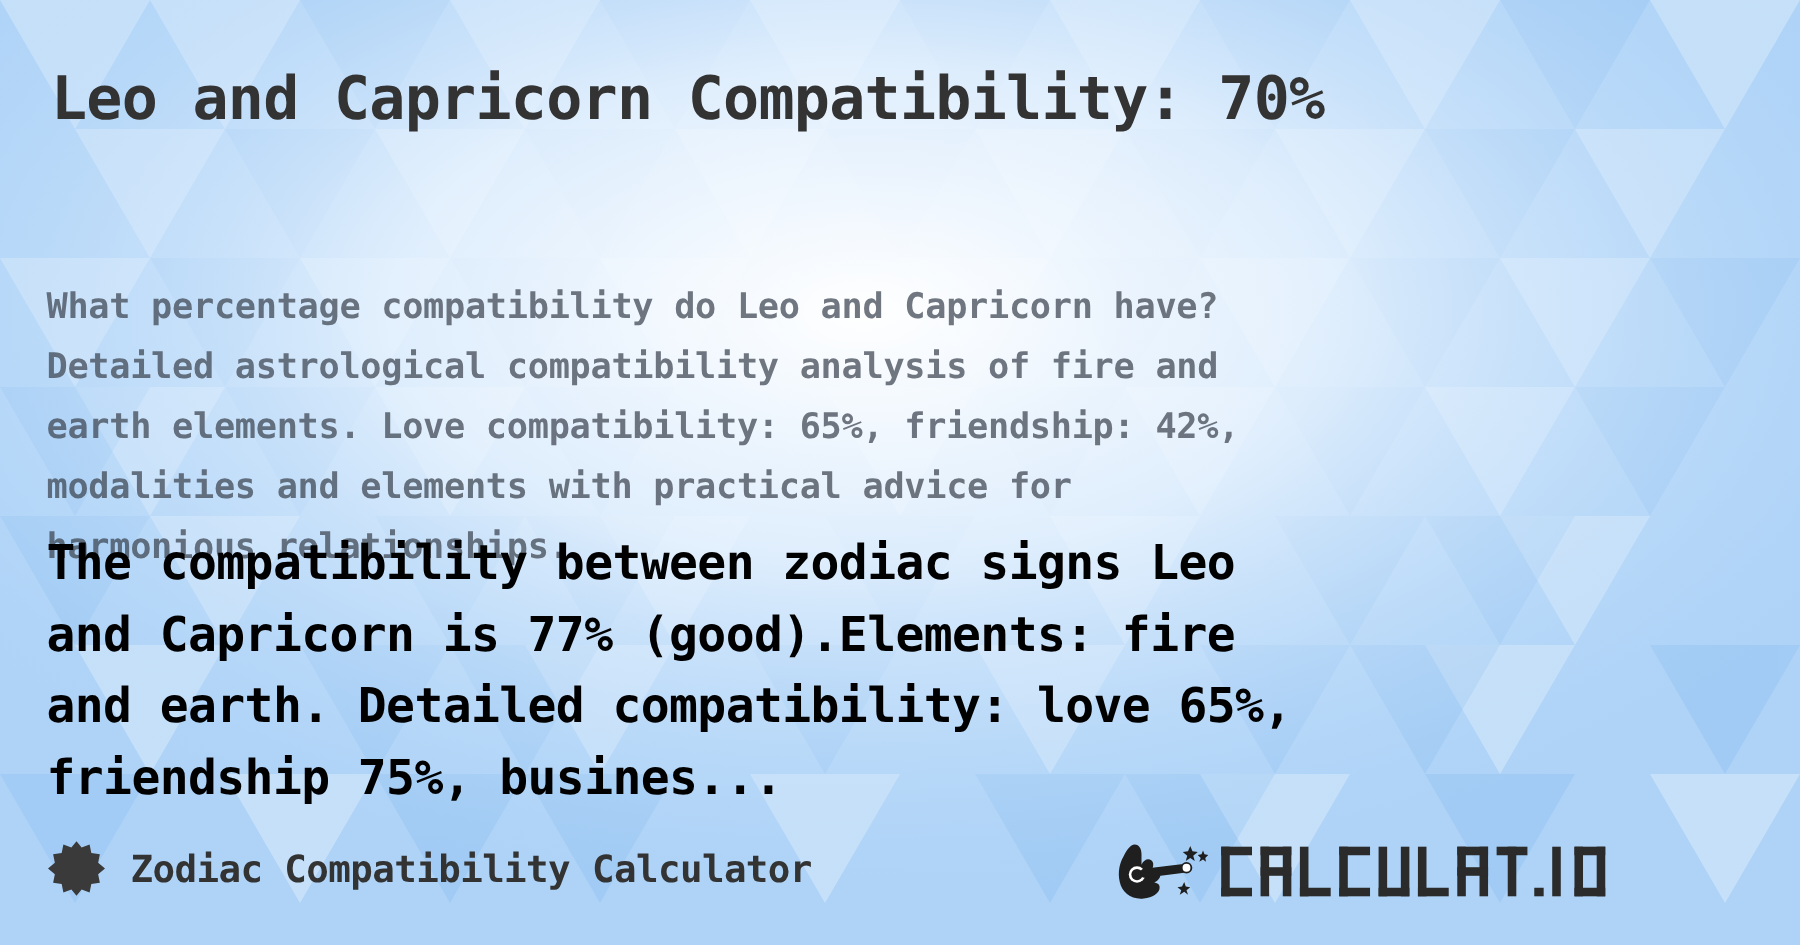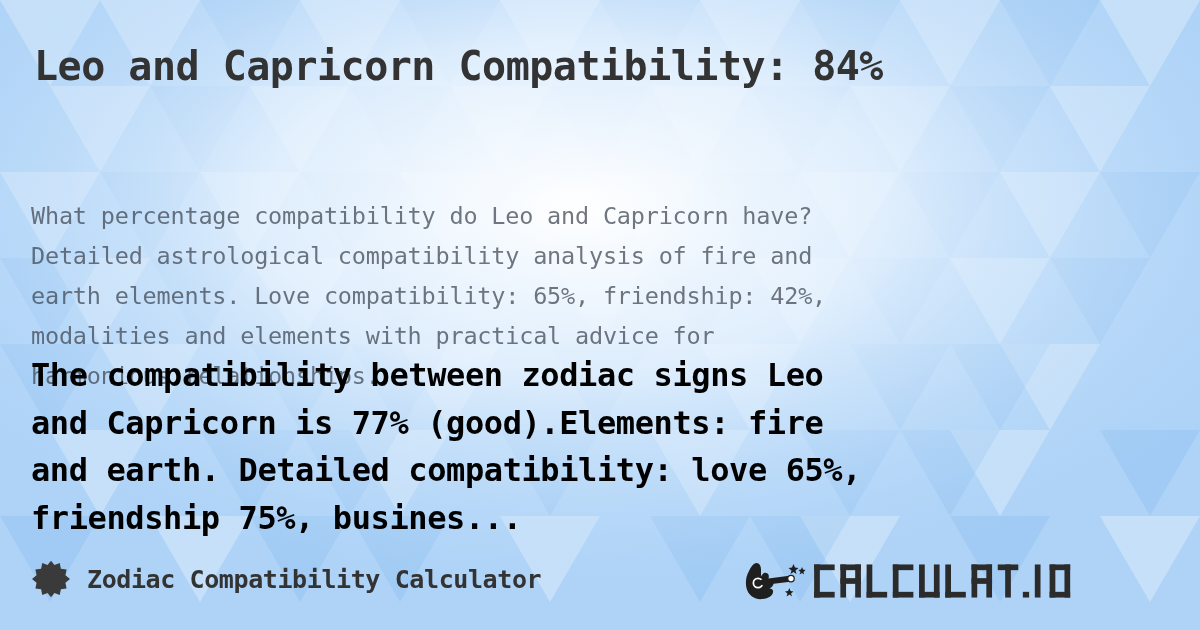--- a/index.html
+++ b/index.html
@@ -23,29 +23,30 @@
     letter-spacing:-0.5px;
     color:#333333;
     white-space:nowrap;
     z-index:3;
     font-family:"DejaVu Sans Mono","Liberation Mono",monospace;
   }
 
   
   .desc{
     position:absolute;
-    left:31px; top:196px;
+    left:31px; top:184px;
     width:1110px;
     font-size:23.5px;
     line-height:40px;
     color:#3c4450;
     opacity:.72;
     z-index:1;
     font-family:"DejaVu Sans Mono","Liberation Mono",monospace;
     letter-spacing:-0.2px;
+    font-weight:bold;
   }
 
   
   .summary{
     position:absolute;
     left:31px; top:352px;
     width:1140px;
     font-size:32px;
     font-weight:bold;
     line-height:47.5px;
@@ -178,21 +179,21 @@
     <polygon points="950,344 1050,344 1000,430"></polygon>
     <polygon points="300,430 400,430 350,516"></polygon>
     <polygon points="900,430 1000,430 950,516"></polygon>
     <polygon points="250,516 350,516 300,602"></polygon>
     <polygon points="750,516 850,516 800,602"></polygon>
   </g>
 
   <rect x="0" y="0" width="1200" height="630" fill="url(#glow)"></rect>
 </svg>
 
-<h1 class="title">Leo and Capricorn Compatibility: 84%</h1>
+<h1 class="title">Leo and Capricorn Compatibility: 70%</h1>
 
 <div class="desc">
   <div>What percentage compatibility do Leo and Capricorn have?</div>
   <div>Detailed astrological compatibility analysis of fire and</div>
   <div>earth elements. Love compatibility: 65%, friendship: 42%,</div>
   <div>modalities and elements with practical advice for</div>
   <div>harmonious relationships.</div>
 </div>
 
 <div class="summary">

